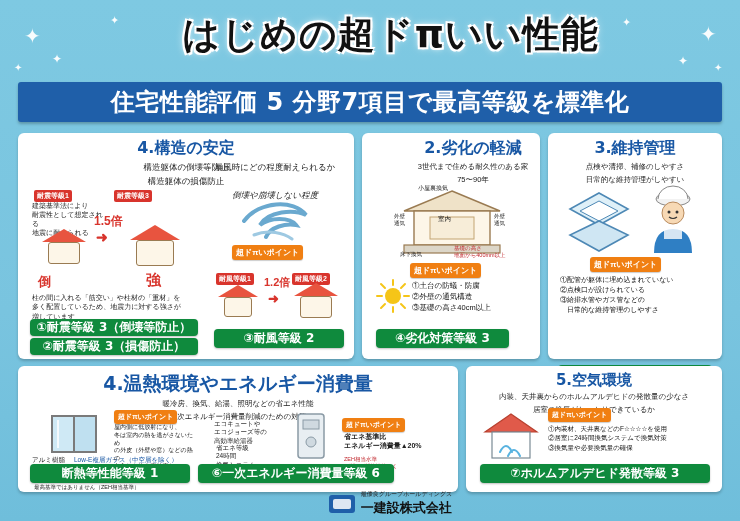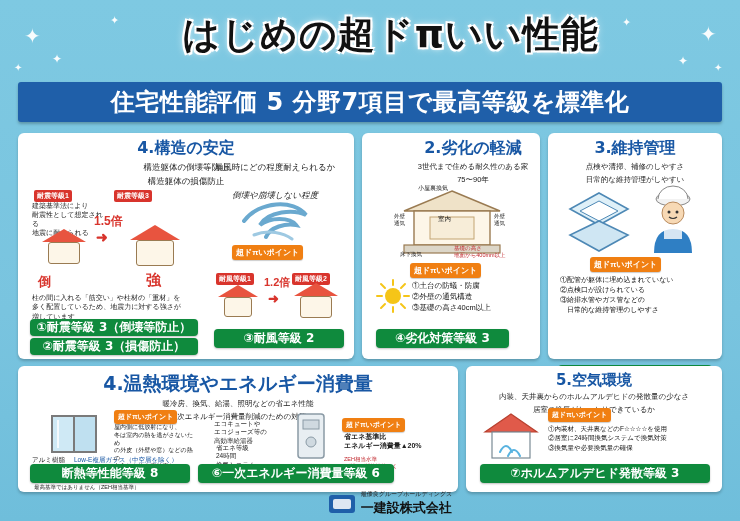--- a/index.html
+++ b/index.html
@@ -348,21 +348,21 @@
     <div class="tiny" style="position:absolute;left:198px;top:78px;width:66px;white-space:pre-line;font-size:6.5px;">省エネ等級
 24時間
 換気システム</div>
 
     <div class="point-banner" style="left:324px; top:52px; font-size:7px;">超ドπいポイント</div>
     <div class="tiny" style="position:absolute;left:326px;top:66px;width:100px;white-space:pre-line;font-size:7px;font-weight:bold;">省エネ基準比
 エネルギー消費量▲20%</div>
     <div class="tiny" style="position:absolute;left:326px;top:90px;width:96px;white-space:pre-line;font-size:5.5px;color:#c1272d;">ZEH相当水準
 ※断ドπ断熱性能よく</div>
 
-    <div class="result" style="left:12px; top:98px; width:160px; height:19px;">断熱等性能等級 8</div>
+    <div class="result" style="left:12px; top:98px; width:160px; height:19px;">断熱等性能等級 1</div>
     <div class="tiny" style="position:absolute;left:16px;top:118px;font-size:5.5px;">最高基準ではありません（ZEH相当基準）</div>
     <div class="result" style="left:180px; top:98px; width:196px; height:19px;">⑥一次エネルギー消費量等級 6</div>
   </div>
 
   <div class="card" style="left:466px; top:366px; width:256px; height:126px;">
     <div class="card-title" style="font-size:15px;">5.空気環境</div>
     <div class="card-sub small" style="margin-top:2px;">内装、天井裏からのホルムアルデヒドの発散量の少なさ</div>
     <div class="card-sub small">居室の換気がしっかりできているか</div>
 
     <div class="ill" style="left:16px; top:44px; width:58px; height:54px;">

